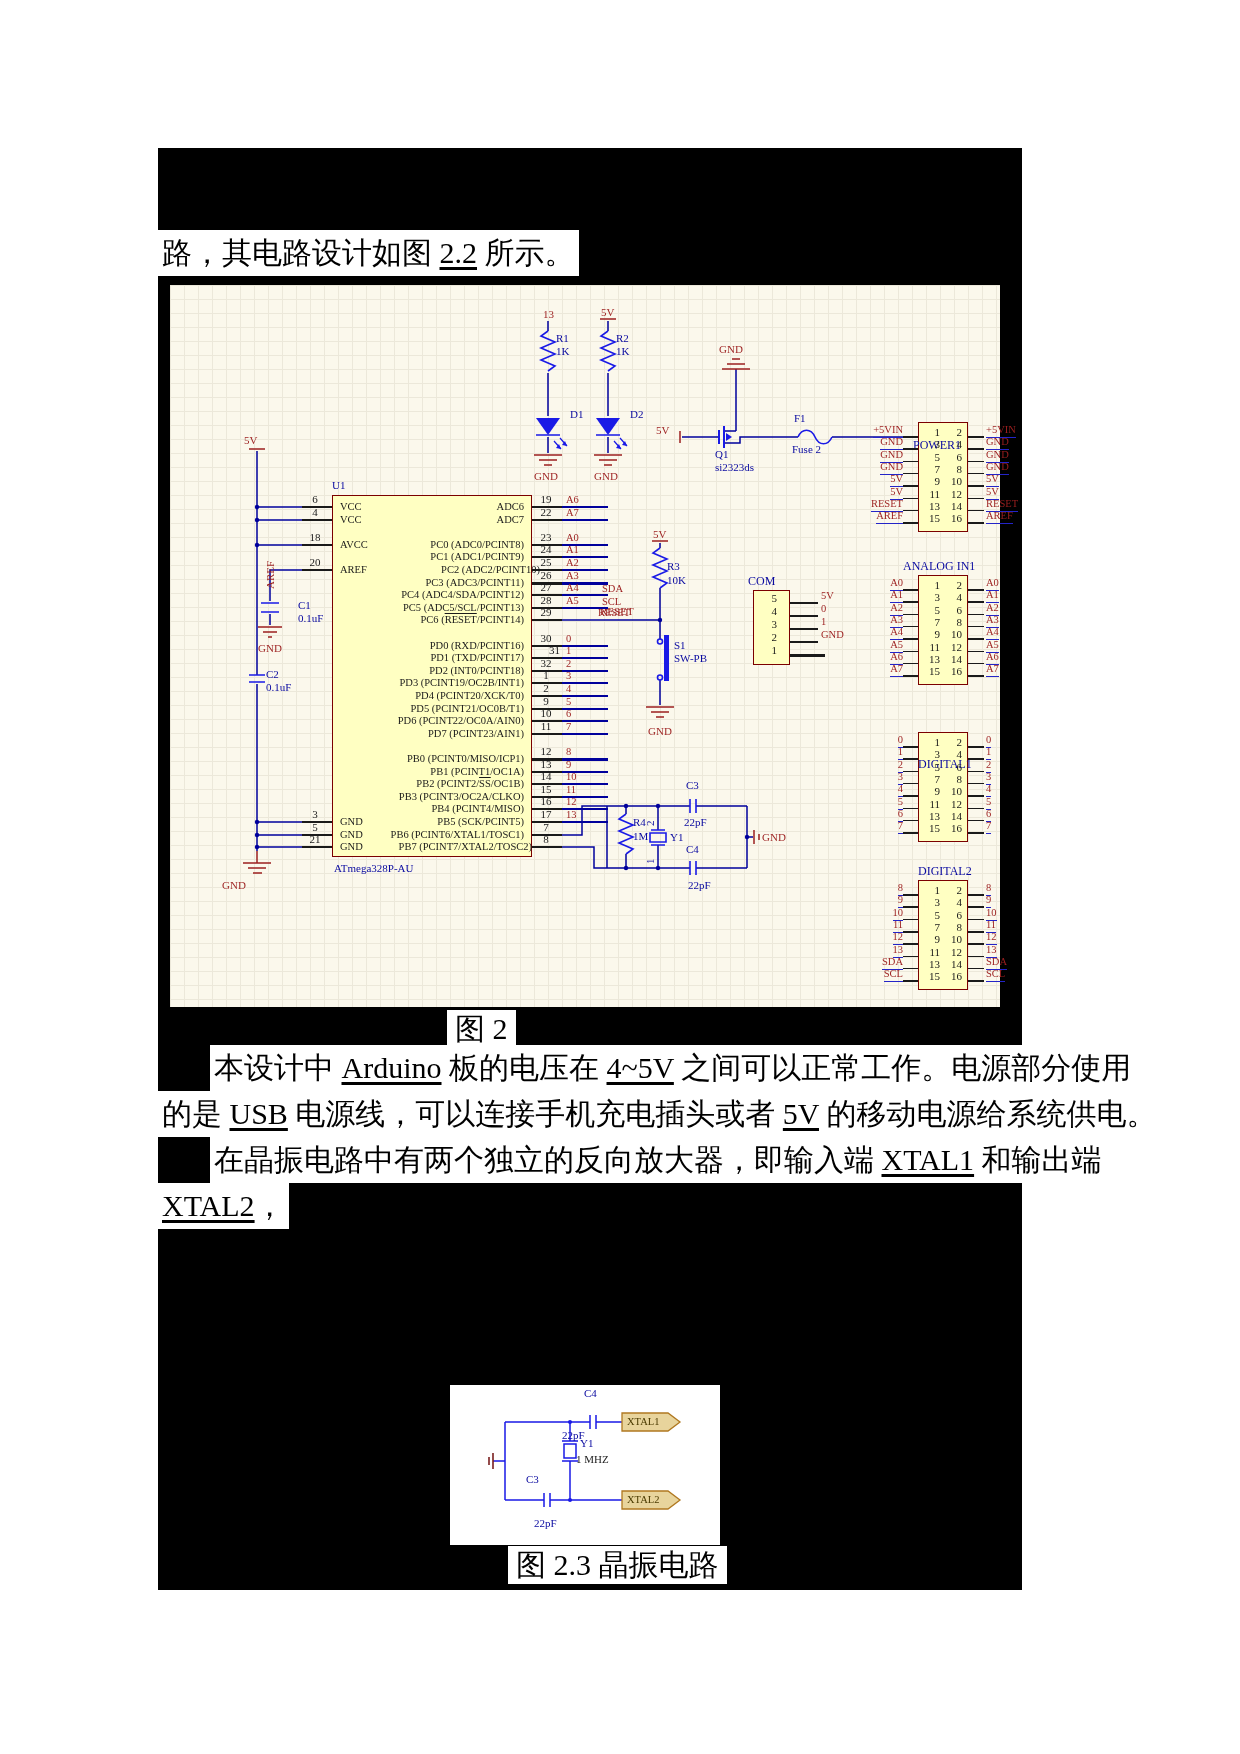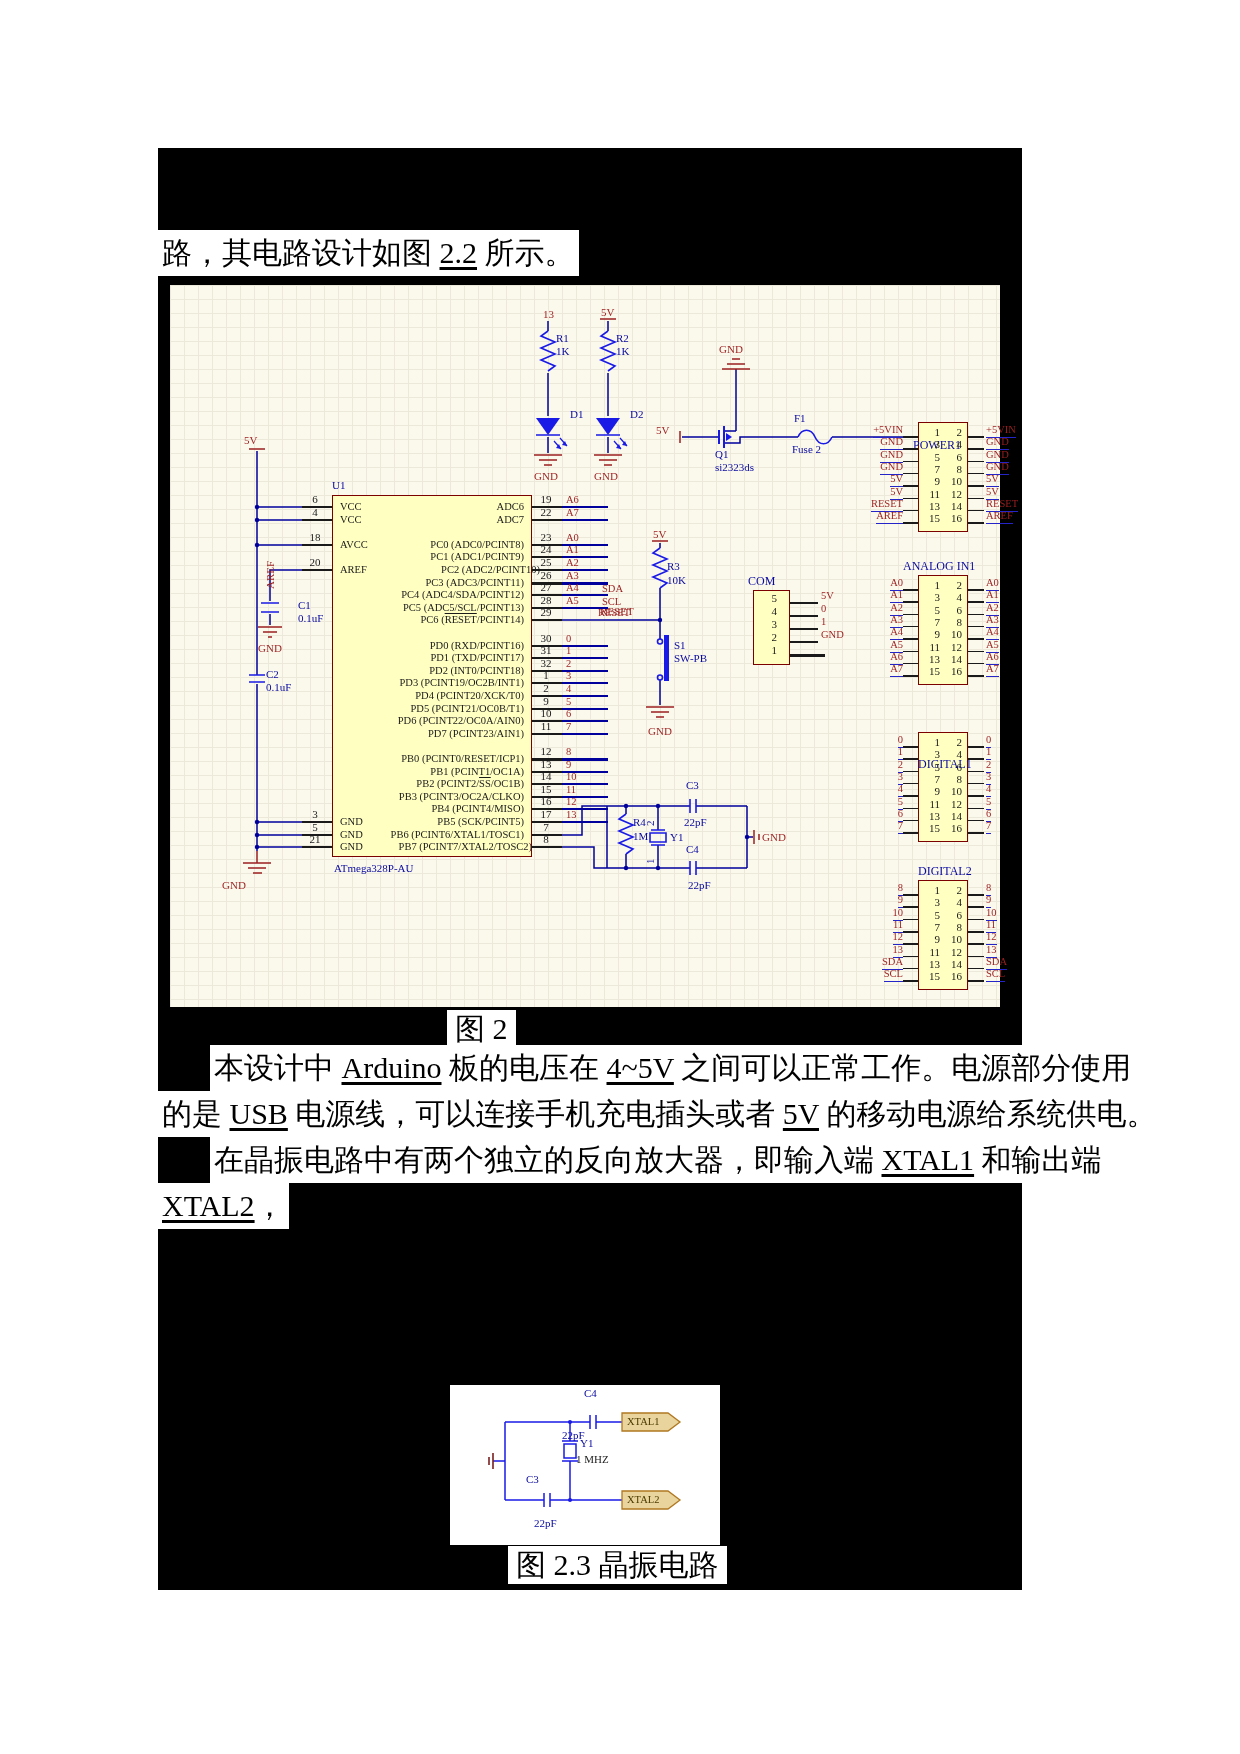--- a/index.html
+++ b/index.html
@@ -242,21 +242,21 @@
         <div class="hwire" style="left: 362px; top: 334px; width: 30px;"></div>
         <span class="pnum" style="left: 362px; top: 321px; width: 28px; text-align: center;">29</span>
         <span class="pname r" style="left: 182px; top: 329px; width: 172px;">PC6 (<span class="ol">RESET</span>/PCINT14)</span>
         <span class="netl red" style="left: 428px; top: 322px;">RESET</span>
         <div class="hwire" style="left: 362px; top: 360px; width: 30px;"></div>
         <span class="pnum" style="left: 362px; top: 347px; width: 28px; text-align: center;">30</span>
         <span class="pname r" style="left: 182px; top: 355px; width: 172px;">PD0 (RXD/PCINT16)</span>
         <div class="bwire" style="left: 392px; top: 360px; width: 46px;"></div>
         <span class="netl red" style="left: 396px; top: 348px;">0</span>
         <div class="hwire" style="left: 362px; top: 372px; width: 30px;"></div>
-        <span class="pnum" style="left: 362px; top: 359px; width: 28px; text-align: center;">31</span>
+        <span class="pnum" style="left: 362px; top: 359px; width: 28px; text-align: right;">31</span>
         <span class="pname r" style="left: 182px; top: 367px; width: 172px;">PD1 (TXD/PCINT17)</span>
         <div class="bwire" style="left: 392px; top: 372px; width: 46px;"></div>
         <span class="netl red" style="left: 396px; top: 360px;">1</span>
         <div class="hwire" style="left: 362px; top: 385px; width: 30px;"></div>
         <span class="pnum" style="left: 362px; top: 372px; width: 28px; text-align: center;">32</span>
         <span class="pname r" style="left: 182px; top: 380px; width: 172px;">PD2 (INT0/PCINT18)</span>
         <div class="bwire" style="left: 392px; top: 385px; width: 46px;"></div>
         <span class="netl red" style="left: 396px; top: 373px;">2</span>
         <div class="hwire" style="left: 362px; top: 397px; width: 30px;"></div>
         <span class="pnum" style="left: 362px; top: 384px; width: 28px; text-align: center;">1</span>
@@ -278,21 +278,21 @@
         <span class="pname r" style="left: 182px; top: 430px; width: 172px;">PD6 (PCINT22/OC0A/AIN0)</span>
         <div class="bwire" style="left: 392px; top: 435px; width: 46px;"></div>
         <span class="netl red" style="left: 396px; top: 423px;">6</span>
         <div class="hwire" style="left: 362px; top: 448px; width: 30px;"></div>
         <span class="pnum" style="left: 362px; top: 435px; width: 28px; text-align: center;">11</span>
         <span class="pname r" style="left: 182px; top: 443px; width: 172px;">PD7 (PCINT23/AIN1)</span>
         <div class="bwire" style="left: 392px; top: 448px; width: 46px;"></div>
         <span class="netl red" style="left: 396px; top: 436px;">7</span>
         <div class="hwire th" style="left: 362px; top: 473px; width: 30px;"></div>
         <span class="pnum" style="left: 362px; top: 460px; width: 28px; text-align: center;">12</span>
-        <span class="pname r" style="left: 182px; top: 468px; width: 172px;">PB0 (PCINT0/RESET/ICP1)</span>
+        <span class="pname r" style="left: 182px; top: 468px; width: 172px;">PB0 (PCINT0/MISO/ICP1)</span>
         <div class="bwire th" style="left: 392px; top: 473px; width: 46px;"></div>
         <span class="netl red" style="left: 396px; top: 461px;">8</span>
         <div class="hwire" style="left: 362px; top: 486px; width: 30px;"></div>
         <span class="pnum" style="left: 362px; top: 473px; width: 28px; text-align: center;">13</span>
         <span class="pname r" style="left: 182px; top: 481px; width: 172px;">PB1 (PCINT1/OC1A)</span>
         <div class="bwire" style="left: 392px; top: 486px; width: 46px;"></div>
         <span class="netl red" style="left: 396px; top: 474px;">9</span>
         <div class="hwire" style="left: 362px; top: 498px; width: 30px;"></div>
         <span class="pnum" style="left: 362px; top: 485px; width: 28px; text-align: center;">14</span>
         <span class="pname r" style="left: 182px; top: 493px; width: 172px;">PB2 (PCINT2/<span class="ol">SS</span>/OC1B)</span>

